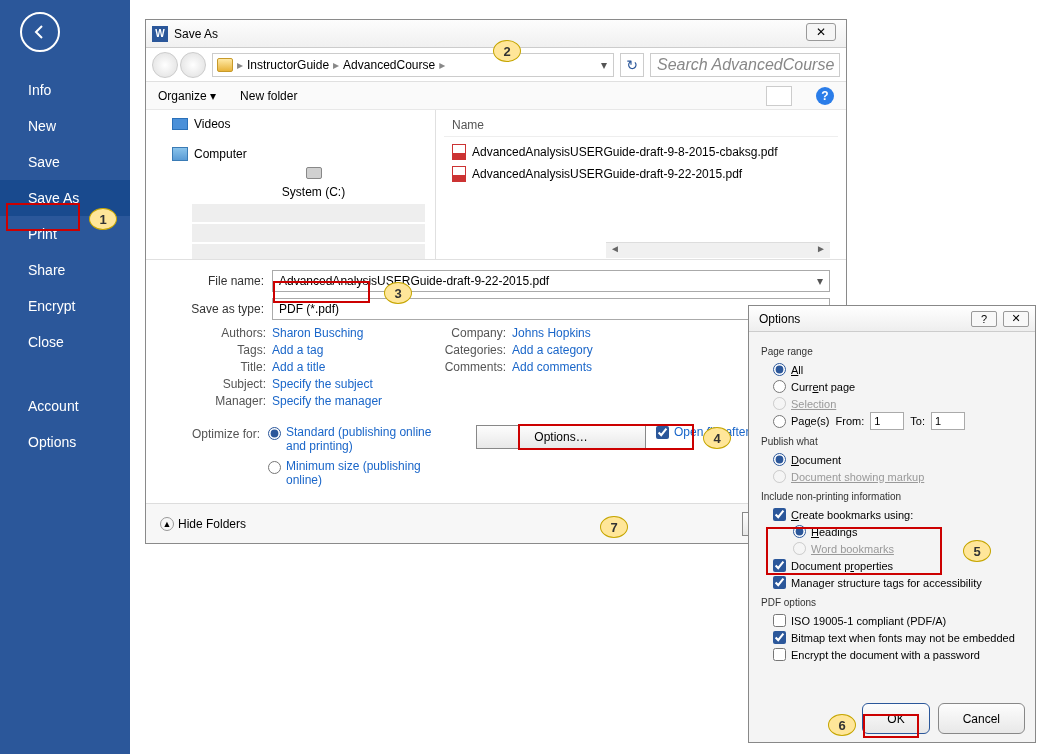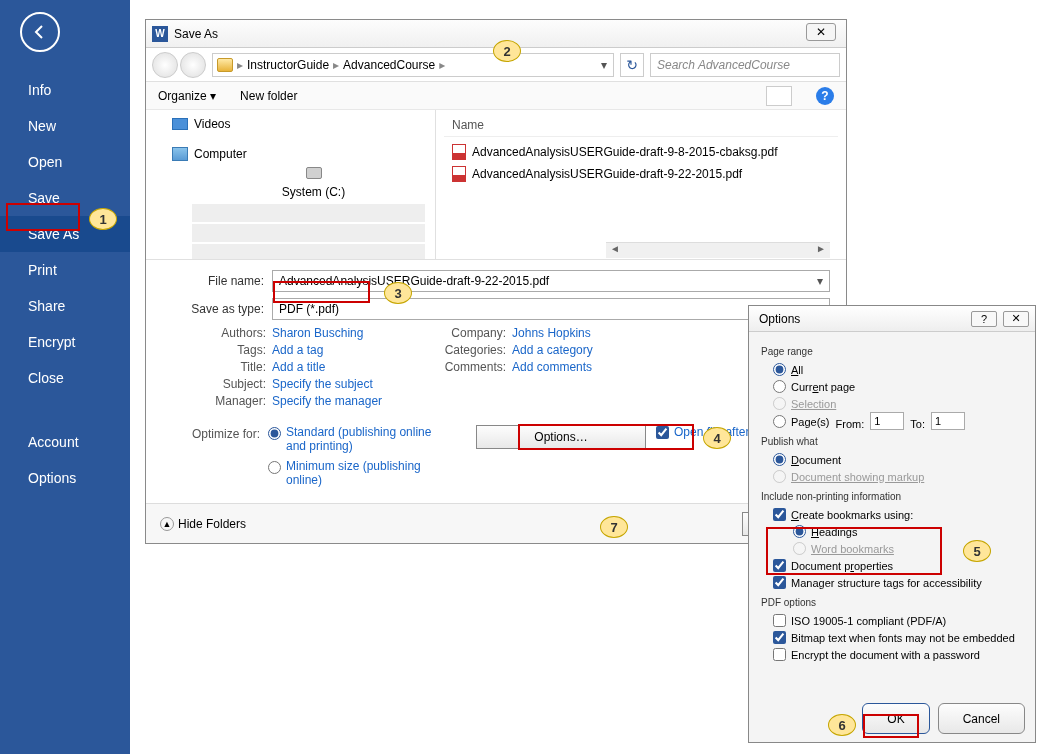--- a/index.html
+++ b/index.html
@@ -22,21 +22,21 @@
 .word-icon { width: 16px; height: 16px; background: #2b579a; color: #fff; font-size: 10px; display: flex; align-items: center; justify-content: center; margin-right: 6px; font-weight: bold; }
 .close-x { position: absolute; right: 10px; top: 3px; width: 30px; height: 18px; border: 1px solid #999; border-radius: 3px; display: flex; align-items: center; justify-content: center; font-size: 12px; background: #f5f5f5; cursor: pointer; }
 
 .nav-row { height: 34px; border-bottom: 1px solid #e0e0e0; display: flex; align-items: center; padding: 0 6px; gap: 6px; }
 .nav-btns { display: flex; gap: 2px; }
 .nav-btn { width: 26px; height: 26px; border: 1px solid #ccc; border-radius: 50%; background: radial-gradient(#fff,#ddd); }
 .crumb { flex: 1; height: 24px; border: 1px solid #ccc; display: flex; align-items: center; font-size: 12px; padding-left: 4px; gap: 4px; background: #fff; }
 .folder-ico { width: 16px; height: 14px; background: linear-gradient(#ffe9a6,#e8b33a); border: 1px solid #c79a2a; border-radius: 2px; }
 .crumb span.sep { color: #888; }
 .refresh-btn { width: 24px; height: 24px; border: 1px solid #ccc; display: flex; align-items: center; justify-content: center; font-size: 14px; color: #2b579a; }
-.search-box { width: 190px; height: 24px; border: 1px solid #ccc; font-size: 12px; color: #888; font-style: italic; padding-left: 6px; display: flex; align-items: center; }
+.search-box { width: 190px; height: 24px; border: 1px solid #ccc; font-size: 16px; color: #888; font-style: italic; padding-left: 6px; display: flex; align-items: center; }
 
 .org-row { height: 28px; border-bottom: 1px solid #e8e8e8; display: flex; align-items: center; padding: 0 12px; font-size: 12px; gap: 24px; background: #fafafa; }
 .org-row .spacer { flex: 1; }
 .view-btn { width: 26px; height: 20px; border: 1px solid #ccc; background: #fff; }
 .help-ico { width: 18px; height: 18px; border-radius: 50%; background: #2b7de9; color: #fff; display: flex; align-items: center; justify-content: center; font-size: 12px; font-weight: bold; }
 
 .browser { display: flex; height: 150px; border-bottom: 1px solid #e0e0e0; }
 .tree { width: 290px; border-right: 1px solid #e0e0e0; font-size: 12px; padding: 4px 0; overflow: hidden; }
 .tree-item { padding: 3px 0 3px 26px; display: flex; align-items: center; gap: 6px; }
 .tree-item.indent { padding-left: 46px; flex-direction: column; }
@@ -86,40 +86,39 @@
 .options { position: absolute; left: 748px; top: 305px; width: 288px; height: 438px; background: #f4f4f4; border: 1px solid #888; font-size: 12px; }
 .options-title { height: 26px; display: flex; align-items: center; padding-left: 10px; background: linear-gradient(#fff,#eee); border-bottom: 1px solid #ccc; }
 .options-title .spacer { flex: 1; }
 .opt-x { width: 26px; height: 16px; border: 1px solid #999; border-radius: 2px; margin-right: 6px; display: flex; align-items: center; justify-content: center; font-size: 11px; background: #f8f8f8; cursor: pointer; }
 .opt-body { padding: 8px 12px; }
 .section-lbl { font-size: 10px; color: #333; margin: 6px 0 4px 0; }
 .opt-item { display: flex; align-items: center; gap: 5px; padding: 2px 0 2px 12px; font-size: 11px; }
 .opt-item.disabled { color: #999; text-decoration: underline; }
 .opt-item input[type=radio], .opt-item input[type=checkbox] { margin: 0; }
 .opt-item .u { text-decoration: underline; }
-.pages-row { display: flex; align-items: flex-end; gap: 6px; padding-left: 12px; font-size: 11px; }
+.pages-row { display: flex; align-items: center; gap: 6px; padding-left: 12px; font-size: 11px; }
 .pages-row input[type=text] { width: 34px; height: 18px; border: 1px solid #aaa; font-size: 11px; padding: 0 3px; }
 .opt-footer { position: absolute; bottom: 8px; right: 10px; display: flex; gap: 8px; }
 .opt-footer .btn { padding: 0 24px; height: 31px; border-radius: 6px; }
 
 input[type=checkbox], input[type=radio] { accent-color: #2b579a; }
 </style>
 </head>
 <body>
 
 <div class="sidebar">
   <div class="back-btn">
     <svg width="18" height="18" viewBox="0 0 18 18">
         <path d="M11 3 L5 9 L11 15" stroke="#fff" stroke-width="2" fill="none"></path>
       </svg>
   </div>
   <div class="sidebar-items">
     <div class="sidebar-item">Info</div>
     <div class="sidebar-item">New</div>
-    <div class="sidebar-item">Open</div>
     <div class="sidebar-item">Save</div>
     <div class="sidebar-item selected">Save As</div>
     <div class="sidebar-item">Print</div>
     <div class="sidebar-item">Share</div>
     <div class="sidebar-item">Encrypt</div>
     <div class="sidebar-item">Close</div>
     <div class="sidebar-item gap">Account</div>
     <div class="sidebar-item">Options</div>
   </div>
 </div>

